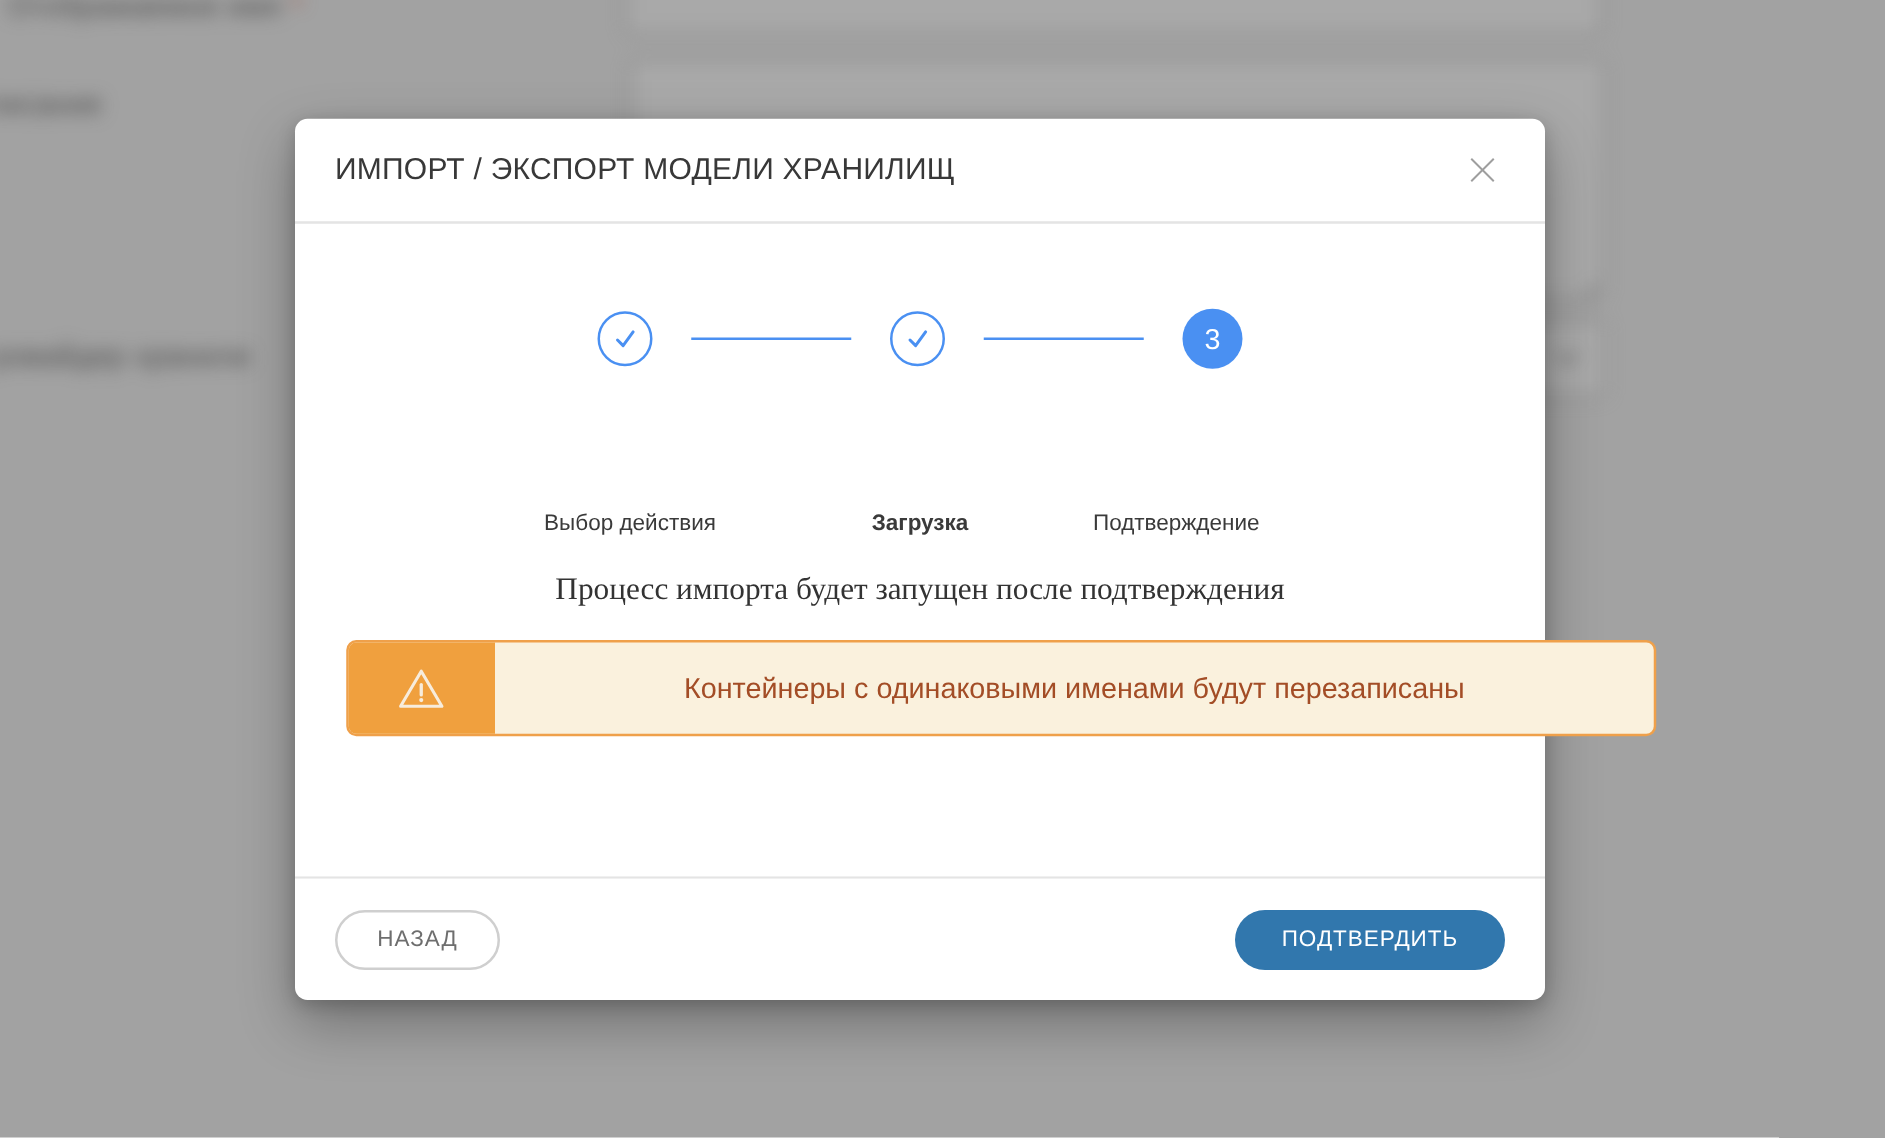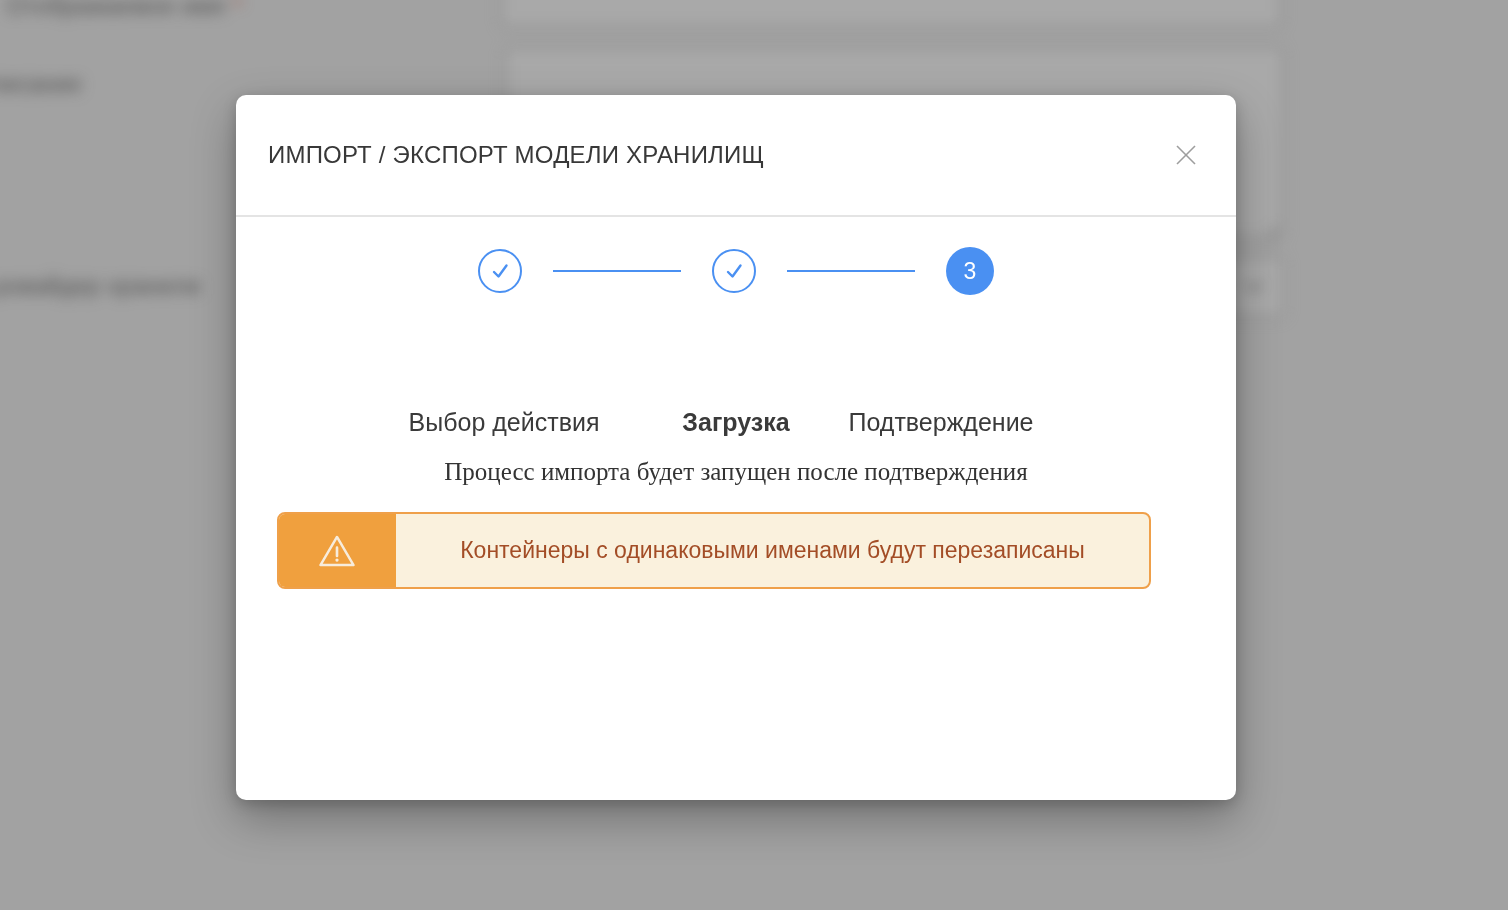--- a/index.html
+++ b/index.html
@@ -31,21 +31,21 @@
     transform:rotate(45deg);
   }
 
   
   .modal {
     position:absolute; left:236px; top:95px; width:1000px; height:705px;
     background:#ffffff; border-radius:10px;
     box-shadow:0 18px 45px rgba(0,0,0,.30), 0 4px 14px rgba(0,0,0,.18);
   }
   .modal-header {
-    position:absolute; top:0; left:0; right:0; height:122px;
+    position:absolute; top:0; left:0; right:0; height:84px;
     display:flex; align-items:center; justify-content:space-between;
     padding:15px 32px; border-bottom:2px solid #e4e4e4;
   }
   .modal-title { font-size:24px; color:#383838; letter-spacing:.2px; font-weight:400; }
   .close-btn { width:36px; height:36px; cursor:pointer; display:flex; align-items:center; justify-content:center; }
 
   
   .stepper-row {
     position:absolute; top:152px; left:0; width:100%;
     display:flex; align-items:center; justify-content:center;
@@ -55,33 +55,33 @@
     display:flex; align-items:center; justify-content:center; flex:0 0 auto;
   }
   .step-done { border:2px solid #4a90f2; background:#fff; }
   .step-active {
     width:48px; height:48px; background:#4a90f2;
     color:#fff; font-size:23px; font-weight:400;
   }
   .step-line { width:128px; height:2px; background:#4a90f2; margin:0 31px; flex:0 0 auto; }
   .step-label {
     position:absolute; top:313px; transform:translateX(-50%);
-    font-size:25px; color:#3a3a3a; white-space:nowrap;
+    font-size:18px; color:#3a3a3a; white-space:nowrap;
   }
   .step-label.l1 { left:268px; }
   .step-label.l2 { left:500px;font-weight:bold; }
   .step-label.l3 { left:705px; }
 
   
   .confirm-message {
     position:absolute; top:363px; left:0; width:100%;
     text-align:center; font-size:25px; color:#333333;font-family:Liberation Serif, serif;
   }
   .warning-banner {
-    position:absolute; left:41px; top:417px; width:874px; height:77px;
+    position:absolute; left:41px; top:417px; width:1048px; height:77px;
     display:flex; border:2px solid #efa04a; border-radius:8px;
     background:#faf1dd; overflow:hidden;
   }
   .warning-icon-block {
     flex:0 0 119px; background:#f0a03e;
     display:flex; align-items:center; justify-content:center;
     margin:-2px 0 -2px -2px;
   }
   .warning-text {
     flex:1; display:flex; align-items:center; justify-content:center;
@@ -163,14 +163,18 @@
     <div class="warning-icon-block">
       <svg width="40" height="38" viewBox="0 0 24 23">
         <path d="M12 3 L22 20 H2 Z" fill="none" stroke="#f7ecdc" stroke-width="1.5" stroke-linejoin="round"></path>
         <line x1="12" y1="9.5" x2="12" y2="14.5" stroke="#f7ecdc" stroke-width="1.6" stroke-linecap="round"></line>
         <circle cx="12" cy="17" r="1" fill="#f7ecdc"></circle>
       </svg>
     </div>
     <div class="warning-text">Контейнеры с одинаковыми именами будут перезаписаны</div>
   </div>
 
+  <div class="modal-footer">
+    <button class="btn btn-back">НАЗАД</button>
+    <button class="btn btn-confirm">ПОДТВЕРДИТЬ</button>
+  </div>
 
 </div>
 
 </body></html>

